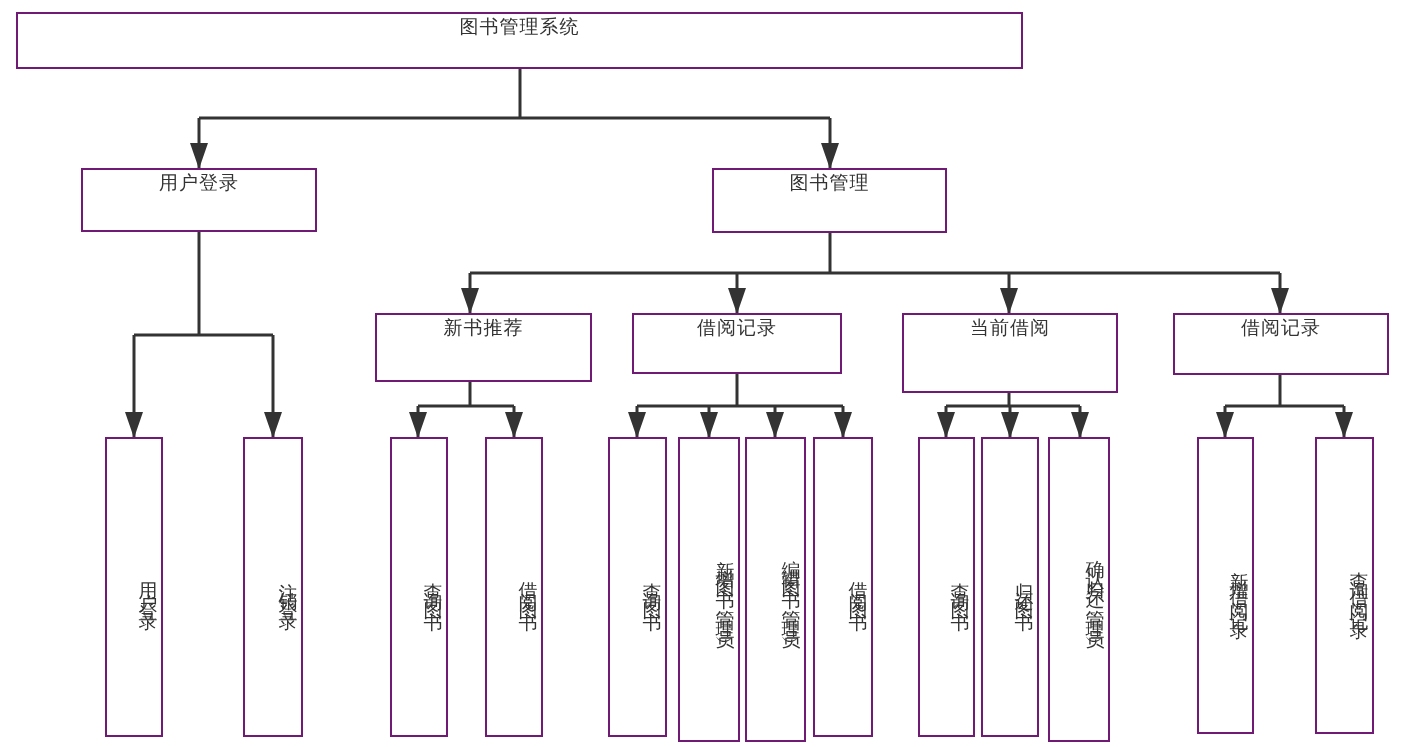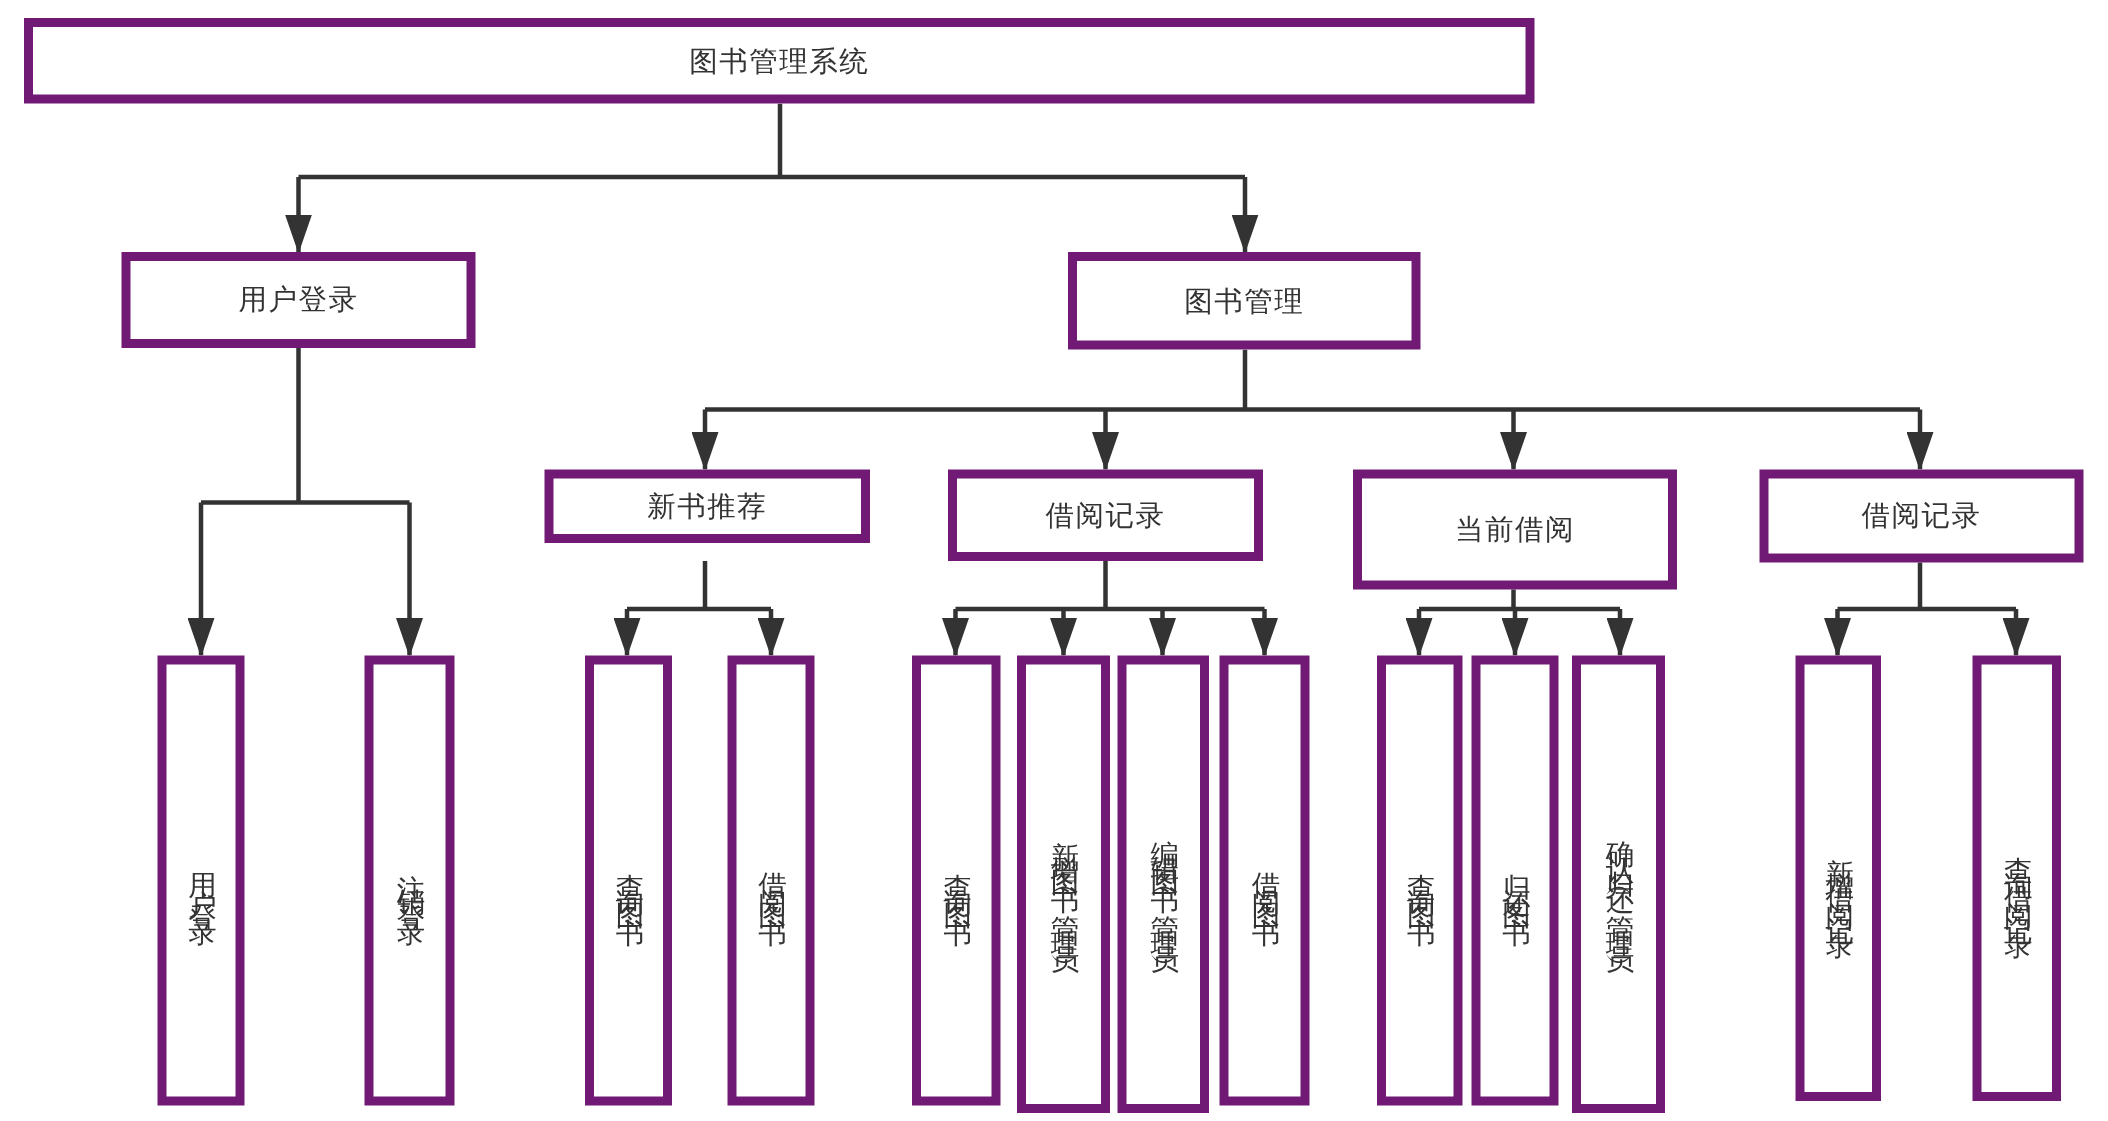--- a/index.html
+++ b/index.html
@@ -2,22 +2,22 @@
 <html><head>
 <meta charset="utf-8">
 <style>
   html,body{margin:0;padding:0;background:#ffffff;}
   .stage{
     position:relative;width:1405px;height:747px;background:#ffffff;
     font-family:"Liberation Sans","DejaVu Sans",sans-serif;overflow:hidden;color:#333333;
   }
   svg.wires{position:absolute;left:0;top:0;width:1405px;height:747px;z-index:1;}
   .node{
-    position:absolute;box-sizing:border-box;border:6px solid #701a75;background:#ffffff;
-    display:flex;align-items:center;justify-content:center;z-index:2;
+    position:absolute;box-sizing:border-box;border:2px solid #701a75;background:#ffffff;
+    display:flex;justify-content:center;z-index:2;
   }
   .node .lbl{font-size:19px;color:#333333;letter-spacing:1px;white-space:nowrap;}
   .node.vert{writing-mode:vertical-rl;text-orientation:mixed;}
   .node.vert .lbl{letter-spacing:10px;white-space:normal;}
   .watermark{
     position:absolute;right:8px;bottom:5px;z-index:3;
     font-size:21px;color:#b4b4b4;letter-spacing:0.5px;white-space:nowrap;
   }
 </style>
 </head>
@@ -79,21 +79,21 @@
     <span class="lbl">图书管理系统</span>
   </div>
 
   <div class="node" style="left:81px;top:168px;width:236px;height:64px;">
     <span class="lbl">用户登录</span>
   </div>
   <div class="node" style="left:712px;top:168px;width:235px;height:65px;">
     <span class="lbl">图书管理</span>
   </div>
 
-  <div class="node" style="left:363px;top:313px;width:217px;height:49px;">
+  <div class="node" style="left:375px;top:313px;width:217px;height:69px;">
     <span class="lbl">新书推荐</span>
   </div>
   <div class="node" style="left:632px;top:313px;width:210px;height:61px;">
     <span class="lbl">借阅记录</span>
   </div>
   <div class="node" style="left:902px;top:313px;width:216px;height:80px;">
     <span class="lbl">当前借阅</span>
   </div>
   <div class="node" style="left:1173px;top:313px;width:216px;height:62px;">
     <span class="lbl">借阅记录</span>

